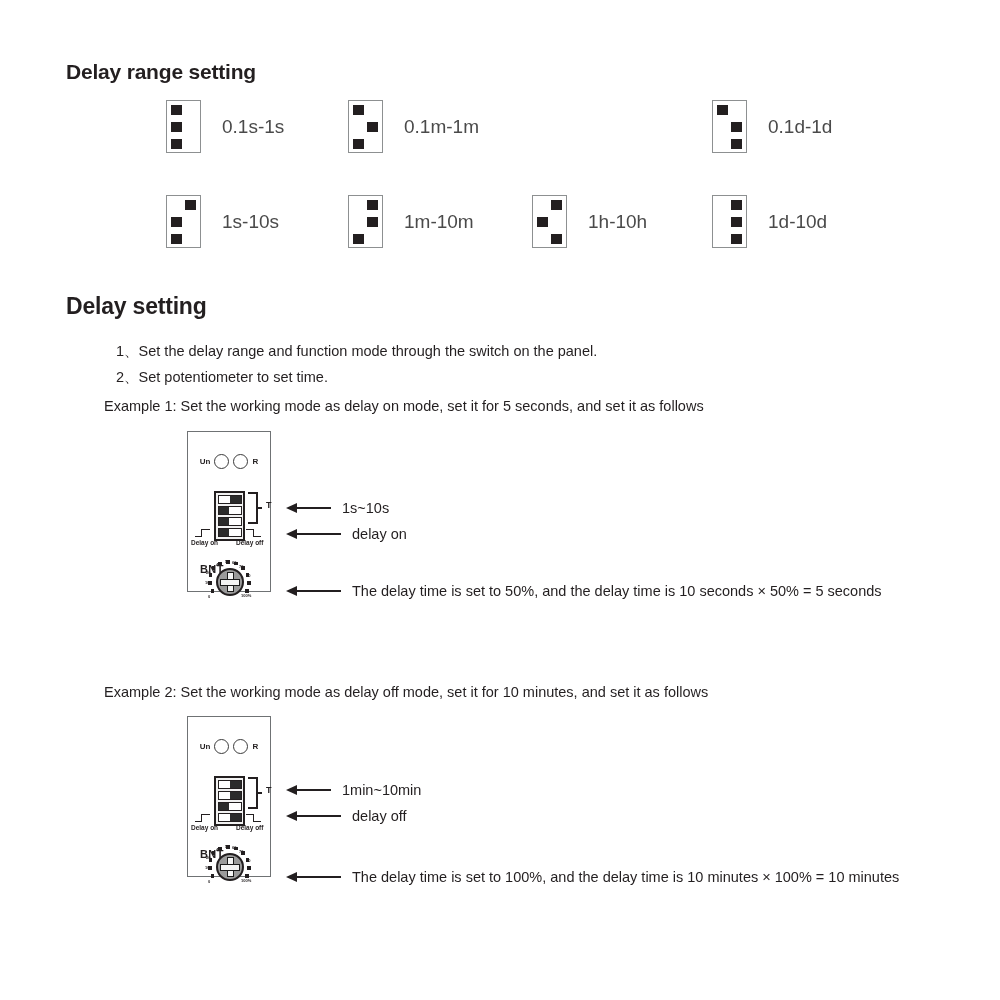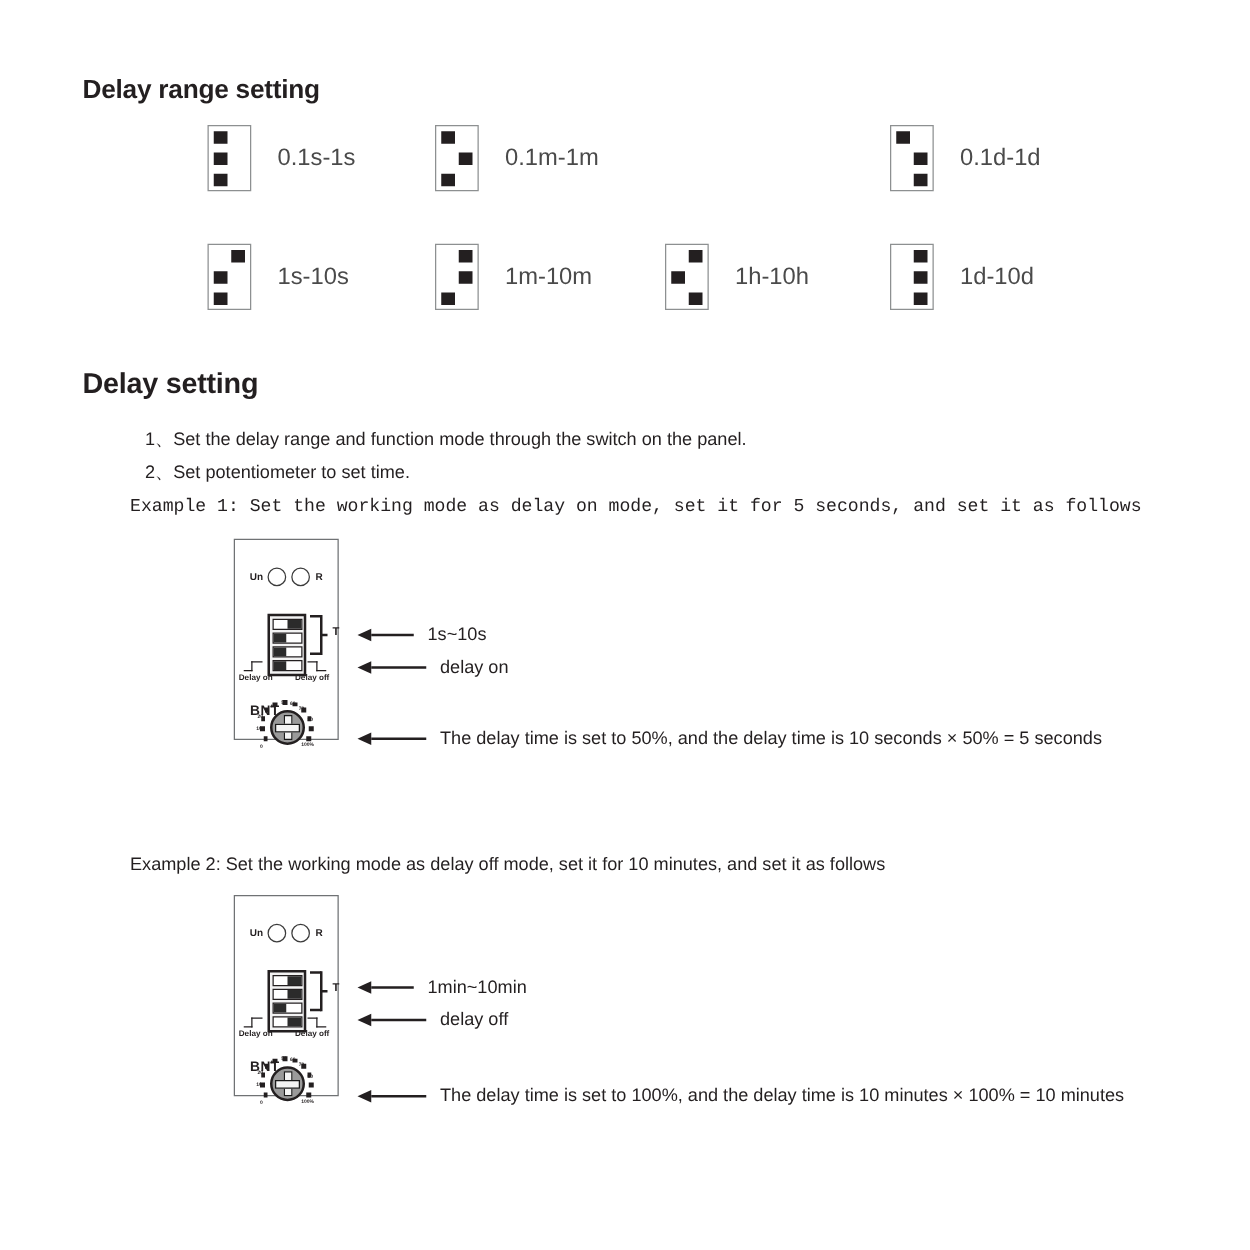--- a/index.html
+++ b/index.html
@@ -97,21 +97,21 @@
   }
   #step-1 { left: 116px; top: 342px; }
   #step-2 { left: 116px; top: 368px; }
 
   .example-head {
     position: absolute;
     font-size: 14.5px;
     color: #231f20;
     white-space: nowrap;
   }
-  #ex1-head { left: 104px; top: 398px; font-family: Liberation Mono, monospace; }
+  #ex1-head { left: 104px; top: 398px; }
   #ex2-head { left: 104px; top: 684px; }
 
   
   .panel {
     position: absolute;
     width: 84px;
     height: 161px;
     border: 1.6px solid #6f7274;
     background: #ffffff;
     box-sizing: border-box;

